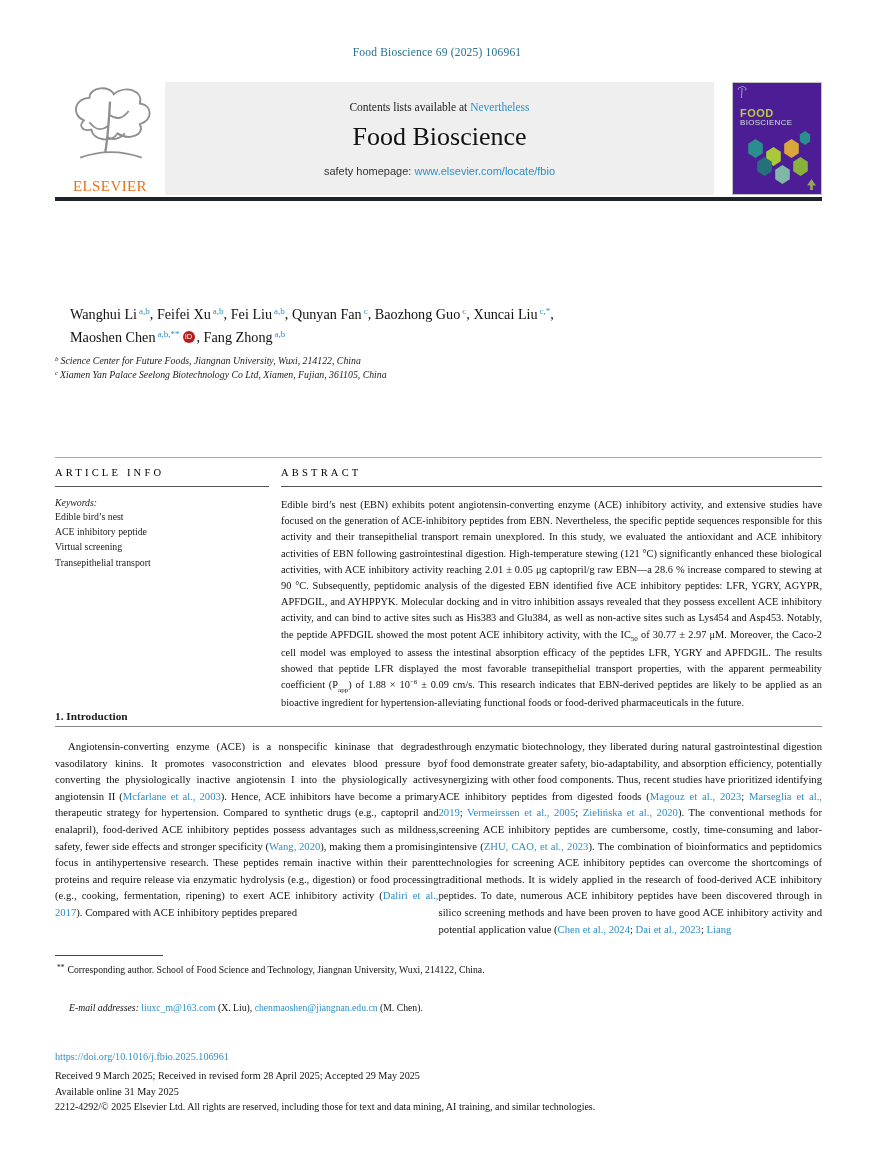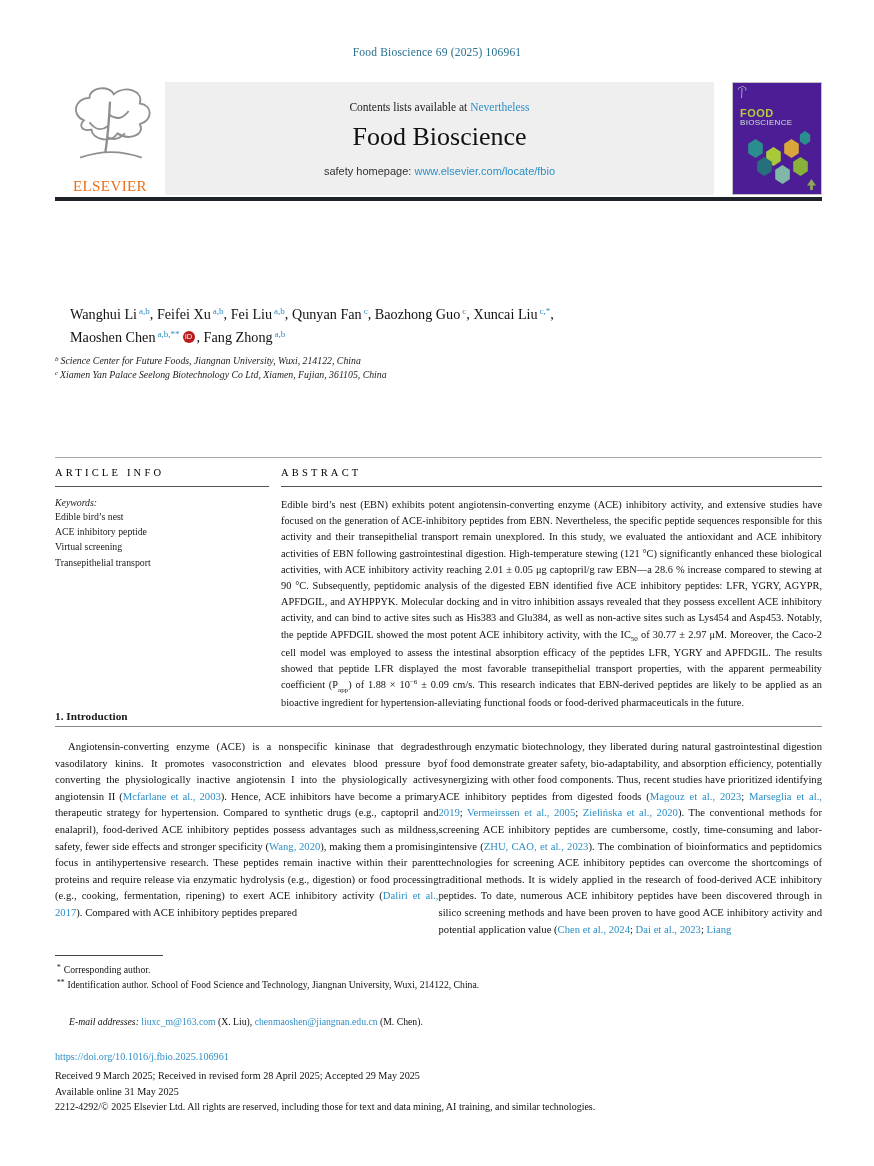--- a/index.html
+++ b/index.html
@@ -152,22 +152,21 @@
         <p class="indent"><span>Angiotensin-converting enzyme (ACE) is a nonspecific kininase that degrades vasodilatory kinins. It promotes vasoconstriction and elevates blood pressure by converting the physiologically inactive angiotensin I into the physiologically active angiotensin II (</span><span class="link">Mcfarlane et al., 2003</span><span>). Hence, ACE inhibitors have become a primary therapeutic strategy for hypertension. Compared to synthetic drugs (e.g., captopril and enalapril), food-derived ACE inhibitory peptides possess advantages such as mildness, safety, fewer side effects and stronger specificity (</span><span class="link">Wang, 2020</span><span>), making them a promising focus in antihypertensive research. These peptides remain inactive within their parent proteins and require release via enzymatic hydrolysis (e.g., digestion) or food processing (e.g., cooking, fermentation, ripening) to exert ACE inhibitory activity (</span><span class="link">Daliri et al., 2017</span><span>). Compared with ACE inhibitory peptides prepared</span></p>
       </div>
       <div class="col">
         <p><span>through enzymatic biotechnology, they liberated during natural gastrointestinal digestion of food demonstrate greater safety, bio-adaptability, and absorption efficiency, potentially synergizing with other food components. Thus, recent studies have prioritized identifying ACE inhibitory peptides from digested foods (</span><span class="link">Magouz et al., 2023</span><span>; </span><span class="link">Marseglia et al., 2019</span><span>; </span><span class="link">Vermeirssen et al., 2005</span><span>; </span><span class="link">Zielińska et al., 2020</span><span>). The conventional methods for screening ACE inhibitory peptides are cumbersome, costly, time-consuming and labor-intensive (</span><span class="link">ZHU, CAO, et al., 2023</span><span>). The combination of bioinformatics and peptidomics technologies for screening ACE inhibitory peptides can overcome the shortcomings of traditional methods. It is widely applied in the research of food-derived ACE inhibitory peptides. To date, numerous ACE inhibitory peptides have been discovered through in silico screening methods and have been proven to have good ACE inhibitory activity and potential application value (</span><span class="link">Chen et al., 2024</span><span>; </span><span class="link">Dai et al., 2023</span><span>; </span><span class="link">Liang</span></p>
       </div>
     </div>
   </div>
 
   <div class="footnotes">
     <div class="fn-rule"></div>
-    <div class="fn-line"><span class="fn-star">*</span><span>Corresponding author.</span></div>
-    <div class="fn-line"><span class="fn-star">**</span><span>Identification author. School of Food Science and Technology, Jiangnan University, Wuxi, 214122, China.</span></div>
+    <div class="fn-line"><span class="fn-star">**</span><span>Corresponding author. School of Food Science and Technology, Jiangnan University, Wuxi, 214122, China.</span></div>
     <div class="fn-email"><span class="em-label">E-mail addresses:</span> <span class="link">liuxc_m@163.com</span><span> (X. Liu), </span><span class="link">chenmaoshen@jiangnan.edu.cn</span><span> (M. Chen).</span></div>
   </div>
 
   <div class="bottom">
     <div class="doi-line link">https://doi.org/10.1016/j.fbio.2025.106961</div>
     <div>Received 9 March 2025; Received in revised form 28 April 2025; Accepted 29 May 2025</div>
     <div>Available online 31 May 2025</div>
     <div class="copyright">2212-4292/© 2025 Elsevier Ltd. All rights are reserved, including those for text and data mining, AI training, and similar technologies.</div>
   </div>
 

